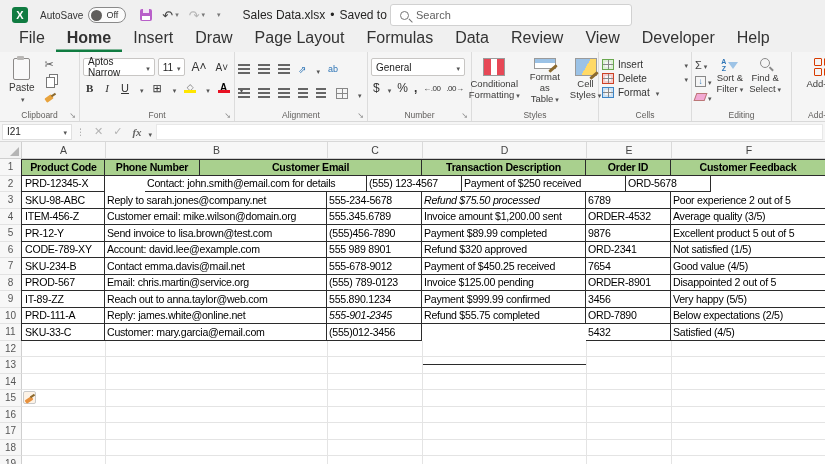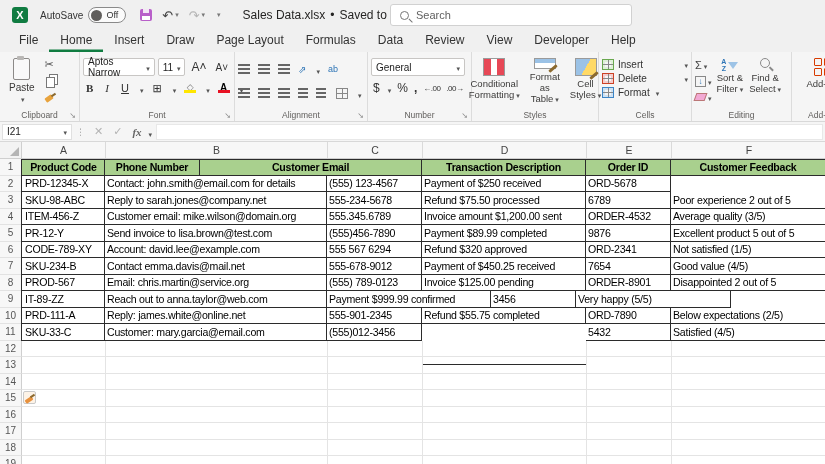--- a/index.html
+++ b/index.html
@@ -23,22 +23,22 @@
   .mini-chv { font-size:7px; color:#777; margin-left:2px; }
   .doc-title { font-size:12px; color:#252423; margin-left:22px; display:flex; align-items:center; gap:5px; white-space:nowrap; }
   .doc-title .chvd { font-size:8px; color:#555; }
   .searchbox { position:absolute; left:390px; top:4px; width:242px; height:22px; background:#fff; border:1px solid #d1d1d1; border-radius:3px; display:flex; align-items:center; gap:7px; padding-left:9px; cursor:text; }
   .mag { width:9px; height:9px; border:1.4px solid #767676; border-radius:50%; position:relative; flex:none; }
   .mag::after { content:""; position:absolute; width:5px; height:1.4px; background:#767676; transform:rotate(45deg); left:7px; top:8px; }
   .search-txt { font-size:11px; color:#616161; }
 
   
   .tabrow { position:absolute; left:0; top:30px; width:825px; height:22px; background:#f0f0f0; display:flex; align-items:flex-end; padding-left:8px; }
-  .tab { font-size:12px; color:#333; padding:3px 11px 5px; cursor:pointer; white-space:nowrap; }
-  .tab.active { font-weight:normal; color:#0f6b3c; box-shadow:inset 0 -2.5px 0 #107C41; color:#333; }
+  .tab { font-size:16px; color:#333; padding:3px 11px 5px; cursor:pointer; white-space:nowrap; }
+  .tab.active { font-weight:bold; color:#0f6b3c; box-shadow:inset 0 -2.5px 0 #107C41; color:#333; }
 
   
   .ribbon { position:absolute; left:0; top:52px; width:825px; height:70px; background:#f5f5f5; border-bottom:1px solid #d8d8d8; display:flex; }
   .grp { position:relative; height:100%; flex:none; border-right:1px solid #dcdcdc; padding:4px 3px 14px; }
   .glabel { position:absolute; bottom:1px; left:0; right:0; text-align:center; font-size:8.5px; color:#605e5c; }
   .launcher { position:absolute; bottom:1px; right:3px; font-size:8px; color:#8a8a8a; cursor:pointer; }
   .gc { display:flex; height:100%; }
   .chv::after { content:"▾"; font-size:7px; color:#555; margin-left:2px; }
   .ribbon .btn { cursor:pointer; color:#3b3a39; }
 
@@ -401,31 +401,31 @@
           <div class="c h first" style="width: 84px;">Product Code</div>
           <div class="c h" style="width: 95px;">Phone Number</div>
           <div class="c h" style="width: 222px;">Customer Email</div>
           <div class="c h" style="width: 164px;">Transaction Description</div>
           <div class="c h" style="width: 85px;">Order ID</div>
           <div class="c h" style="width: 155px;">Customer Feedback</div>
         </div>
         <div class="grow">
           <div class="rn">2</div>
           <div class="c d first" style="width: 84px;">PRD-12345-X</div>
-          <div class="c d" style="width: 222px;">Contact: john.smith@email.com for details</div>
+          <div class="c d" style="width: 222px; margin-left: 40px;">Contact: john.smith@email.com for details</div>
           <div class="c d" style="width: 95px;">(555) 123-4567</div>
           <div class="c d" style="width: 164px;">Payment of $250 received</div>
           <div class="c d" style="width: 85px;">ORD-5678</div>
         </div>
         <div class="grow">
           <div class="rn">3</div>
           <div class="c d first" style="width: 84px;">SKU-98-ABC</div>
           <div class="c d" style="width: 222px;">Reply to sarah.jones@company.net</div>
           <div class="c d" style="width: 95px;">555-234-5678</div>
-          <div class="c d" style="width: 164px;">Refund $75.50 processed</div>
+          <div class="c d" style="width: 164px; font-style: italic;">Refund $75.50 processed</div>
           <div class="c d" style="width: 85px;">6789</div>
           <div class="c d" style="width: 155px;">Poor experience 2 out of 5</div>
         </div>
         <div class="grow">
           <div class="rn">4</div>
           <div class="c d first" style="width: 84px;">ITEM-456-Z</div>
           <div class="c d" style="width: 222px;">Customer email: mike.wilson@domain.org</div>
           <div class="c d" style="width: 95px;">555.345.6789</div>
           <div class="c d" style="width: 164px;">Invoice amount $1,200.00 sent</div>
           <div class="c d" style="width: 85px;">ORDER-4532</div>
@@ -437,21 +437,21 @@
           <div class="c d" style="width: 222px;">Send invoice to lisa.brown@test.com</div>
           <div class="c d" style="width: 95px;">(555)456-7890</div>
           <div class="c d" style="width: 164px;">Payment $89.99 completed</div>
           <div class="c d" style="width: 85px;">9876</div>
           <div class="c d" style="width: 155px;">Excellent product 5 out of 5</div>
         </div>
         <div class="grow">
           <div class="rn">6</div>
           <div class="c d first" style="width: 84px;">CODE-789-XY</div>
           <div class="c d" style="width: 222px; text-align: center;">Account: david.lee@example.com</div>
-          <div class="c d" style="width: 95px;">555 567 6294</div>
+          <div class="c d" style="width: 95px;">555 989 8901</div>
           <div class="c d" style="width: 164px;">Refund $320 approved</div>
           <div class="c d" style="width: 85px;">ORD-2341</div>
           <div class="c d" style="width: 155px;">Not satisfied (1/5)</div>
         </div>
         <div class="grow">
           <div class="rn">7</div>
           <div class="c d first" style="width: 84px;">SKU-234-B</div>
           <div class="c d" style="width: 222px;">Contact emma.davis@mail.net</div>
           <div class="c d" style="width: 95px;">555-678-9012</div>
           <div class="c d" style="width: 164px;">Payment of $450.25 received</div>
@@ -464,29 +464,30 @@
           <div class="c d" style="width: 222px;">Email: chris.martin@service.org</div>
           <div class="c d" style="width: 95px;">(555) 789-0123</div>
           <div class="c d" style="width: 164px;">Invoice $125.00 pending</div>
           <div class="c d" style="width: 85px;">ORDER-8901</div>
           <div class="c d" style="width: 155px;">Disappointed 2 out of 5</div>
         </div>
         <div class="grow">
           <div class="rn">9</div>
           <div class="c d first" style="width: 84px;">IT-89-ZZ</div>
           <div class="c d" style="width: 222px;">Reach out to anna.taylor@web.com</div>
+          <div class="c d" style="width: 95px;">555.890.1234</div>
           <div class="c d" style="width: 164px;">Payment $999.99 confirmed</div>
           <div class="c d" style="width: 85px;">3456</div>
           <div class="c d" style="width: 155px;">Very happy (5/5)</div>
         </div>
         <div class="grow">
           <div class="rn">10</div>
           <div class="c d first" style="width: 84px;">PRD-111-A</div>
           <div class="c d" style="width: 222px;">Reply: james.white@online.net</div>
-          <div class="c d" style="width: 95px;">555-901-2345</div>
+          <div class="c d" style="width: 95px; font-style: italic;">555-901-2345</div>
           <div class="c d" style="width: 164px;">Refund $55.75 completed</div>
           <div class="c d" style="width: 85px;">ORD-7890</div>
           <div class="c d" style="width: 155px;">Below expectations (2/5)</div>
         </div>
         <div class="grow">
           <div class="rn">11</div>
           <div class="c d first" style="width: 84px;">SKU-33-C</div>
           <div class="c d" style="width: 222px;">Customer: mary.garcia@email.com</div>
           <div class="c d" style="width: 95px;">(555)012-3456</div>
           <div class="c d" style="width: 164px; margin-top: 40px;">Payment of $675.50 received</div>

